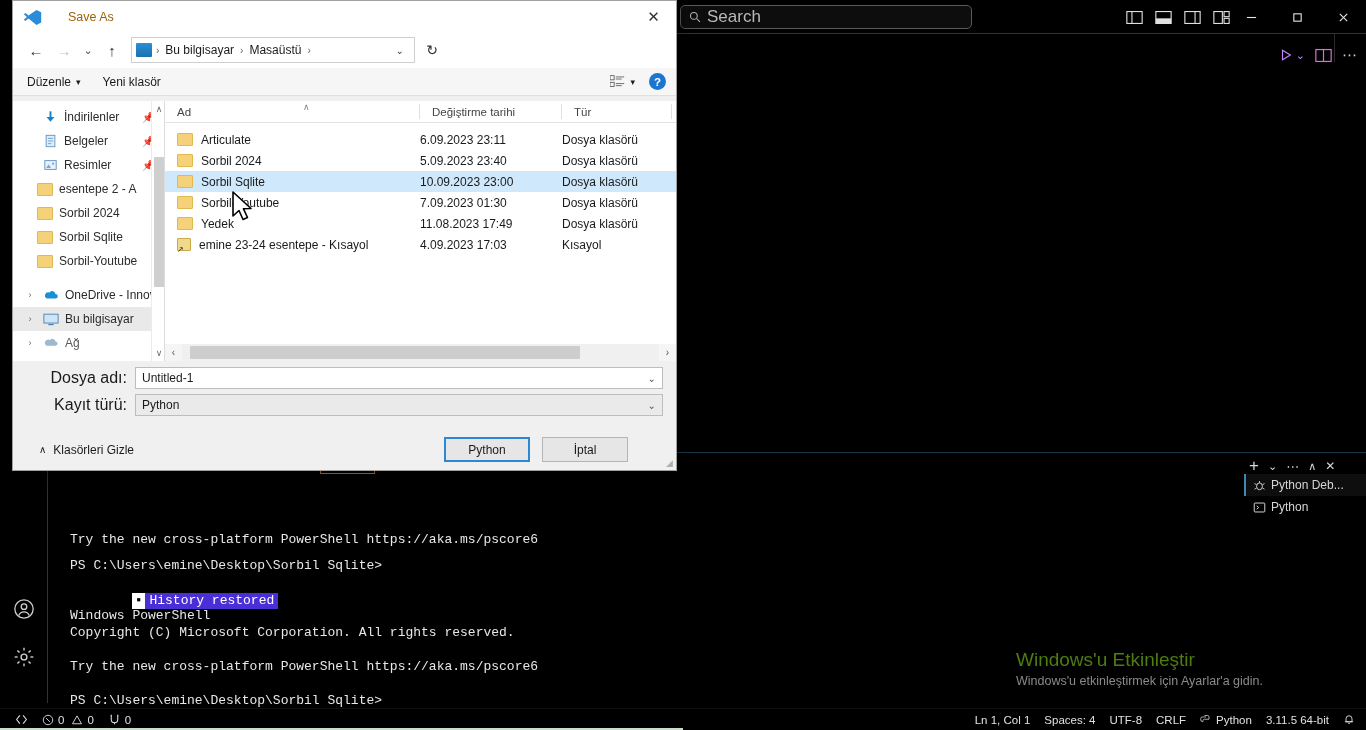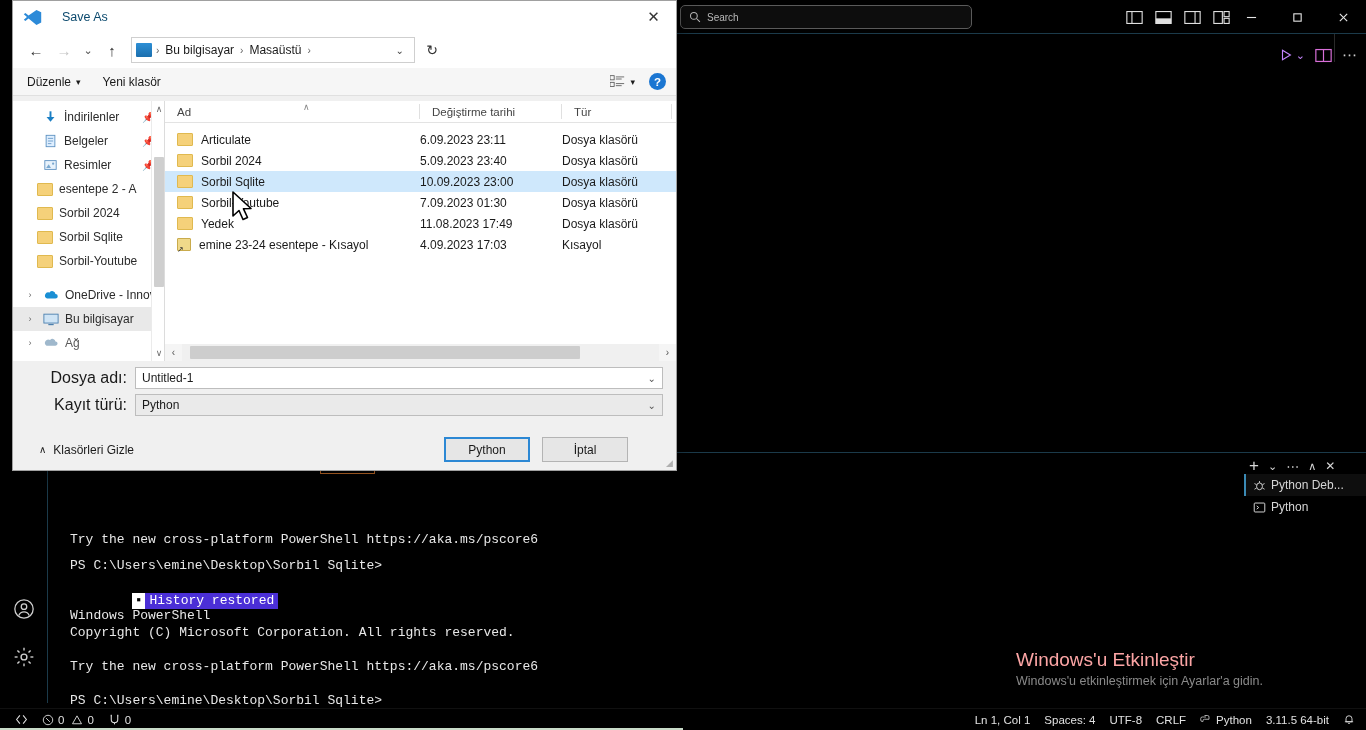--- a/index.html
+++ b/index.html
@@ -15,21 +15,21 @@
   .vscode { position:absolute; inset:0; background:#000; }
 
   .vs-titlebar {
     position:absolute; left:0; top:0; width:1366px; height:34px;
     background:#000; display:flex; align-items:center;
   }
   .vs-search {
     position:absolute; left:680px; top:5px; width:292px; height:24px;
     border:1px solid #5a5a5a; border-radius:5px; background:#0d0d0d;
     display:flex; align-items:center; gap:6px; padding:0 8px;
-    color:#b9b9b9; font-size:10px;
+    color:#b9b9b9; font-size:17px;
   }
   .vs-search svg { flex:0 0 auto; }
   .titlebar-icons {
     position:absolute; left:1126px; top:5px; height:24px;
     display:flex; align-items:center; gap:12px;
   }
   .win-ctrls {
     position:absolute; left:1228px; top:2px; height:30px;
     display:flex; align-items:center; gap:0px;
   }
@@ -100,21 +100,21 @@
     display:flex; align-items:center; gap:9px; padding-left:5px;
     color:#d8d8d8; font-size:13px;
   }
   .panel-top-border { position:absolute; left:48px; top:452px; width:1318px; height:1px; background:#1b3a4a; }
 
   
   .activation {
     position:absolute; left:1016px; top:648px; width:340px;
     color:#8d8d8d; text-align:left;
   }
-  .activation .a1 { font-size:19px; color:#fca5a5; line-height:24px; }
+  .activation .a1 { font-size:19px; color:#4d7c0f; line-height:24px; }
   .activation .a2 { font-size:12.5px; color:#8a8a8a; line-height:18px; }
 
   
   .vs-statusbar {
     position:absolute; left:0; bottom:0; width:1366px; height:22px;
     background:#000; display:flex; align-items:center;
     color:#e0e0e0; font-size:11.5px; border-top:1px solid #101010;
   }
   .sb-left { display:flex; align-items:center; gap:0px; padding-left:8px; }
   .sb-item { display:flex; align-items:center; gap:4px; padding:0 7px; height:22px; }
@@ -125,21 +125,21 @@
   .dialog {
     position:absolute; left:12px; top:0px; width:665px; height:471px;
     background:#f0f0f0; border:1px solid #a0a0a0;
     box-shadow:0 3px 18px rgba(0,0,0,.45);
     font-size:12px; color:#1a1a1a;
   }
   .dlg-titlebar {
     height:31px; background:#ffffff; display:flex; align-items:center;
     padding-left:10px; position:relative;
   }
-  .dlg-title { font-size:12.5px; color:#0c4a6e; margin-left:20px; }
+  .dlg-title { font-size:12.5px; color:#a16207; margin-left:26px; }
   .dlg-close {
     position:absolute; right:0; top:0; width:45px; height:31px;
     display:flex; align-items:center; justify-content:center;
     color:#333; font-size:15px;
   }
 
   .dlg-navbar {
     height:36px; background:#ffffff; display:flex; align-items:center;
     padding:0 10px; gap:2px;
   }

